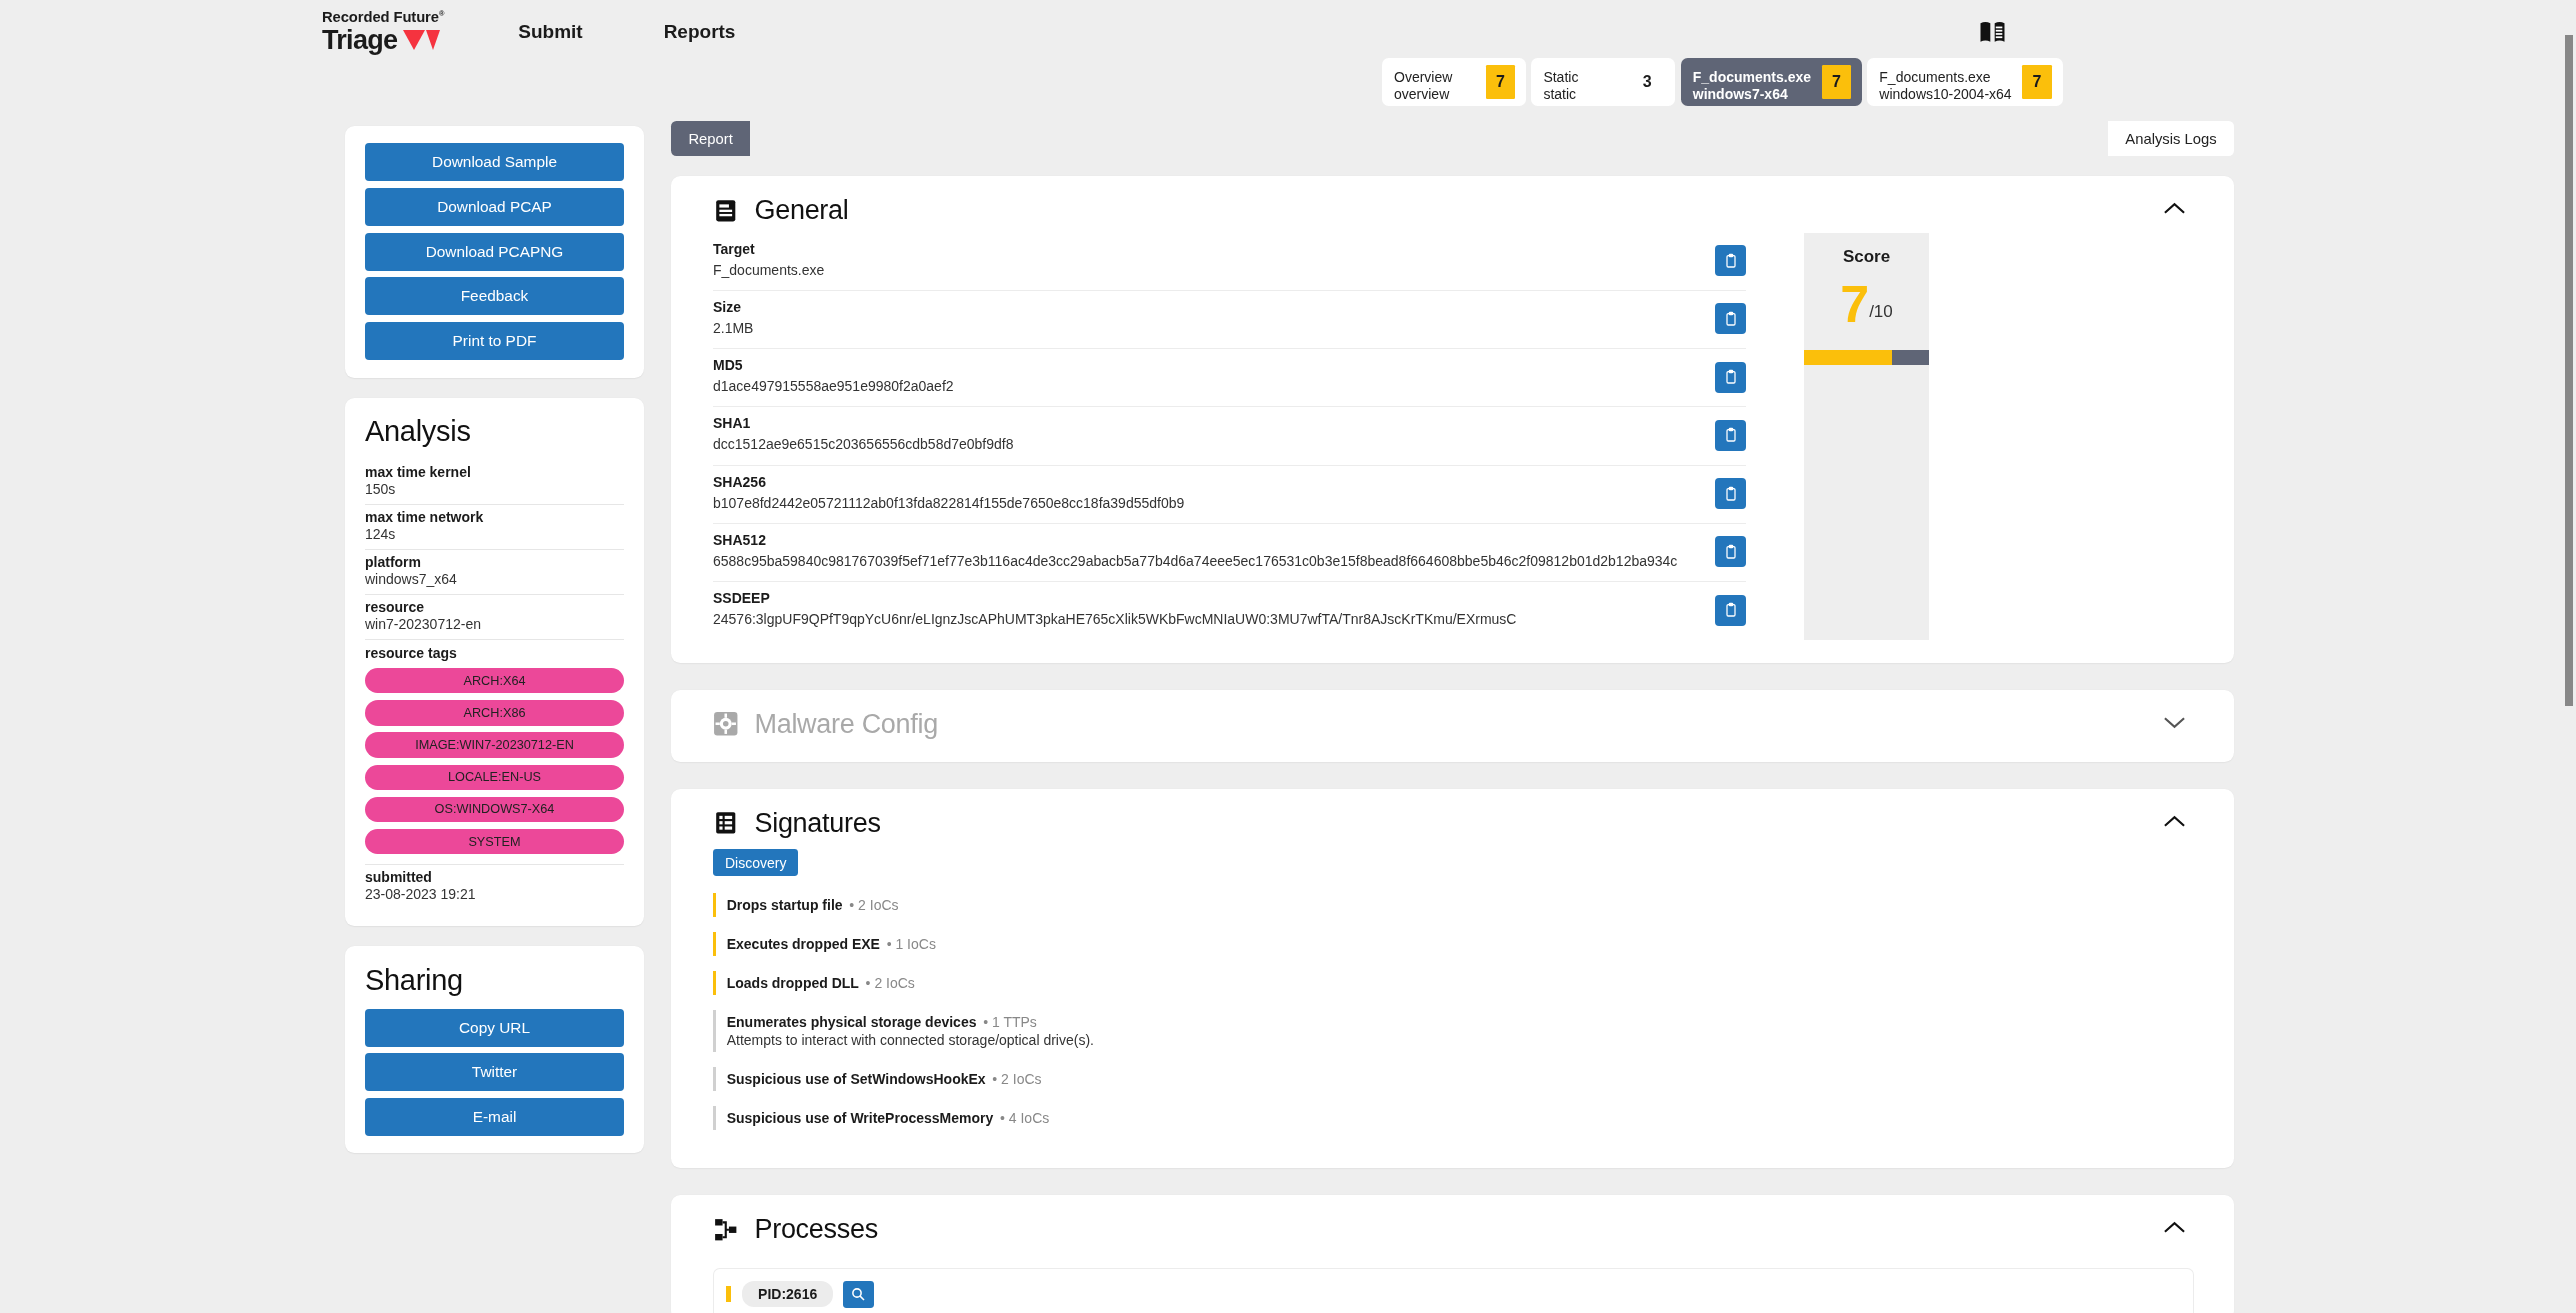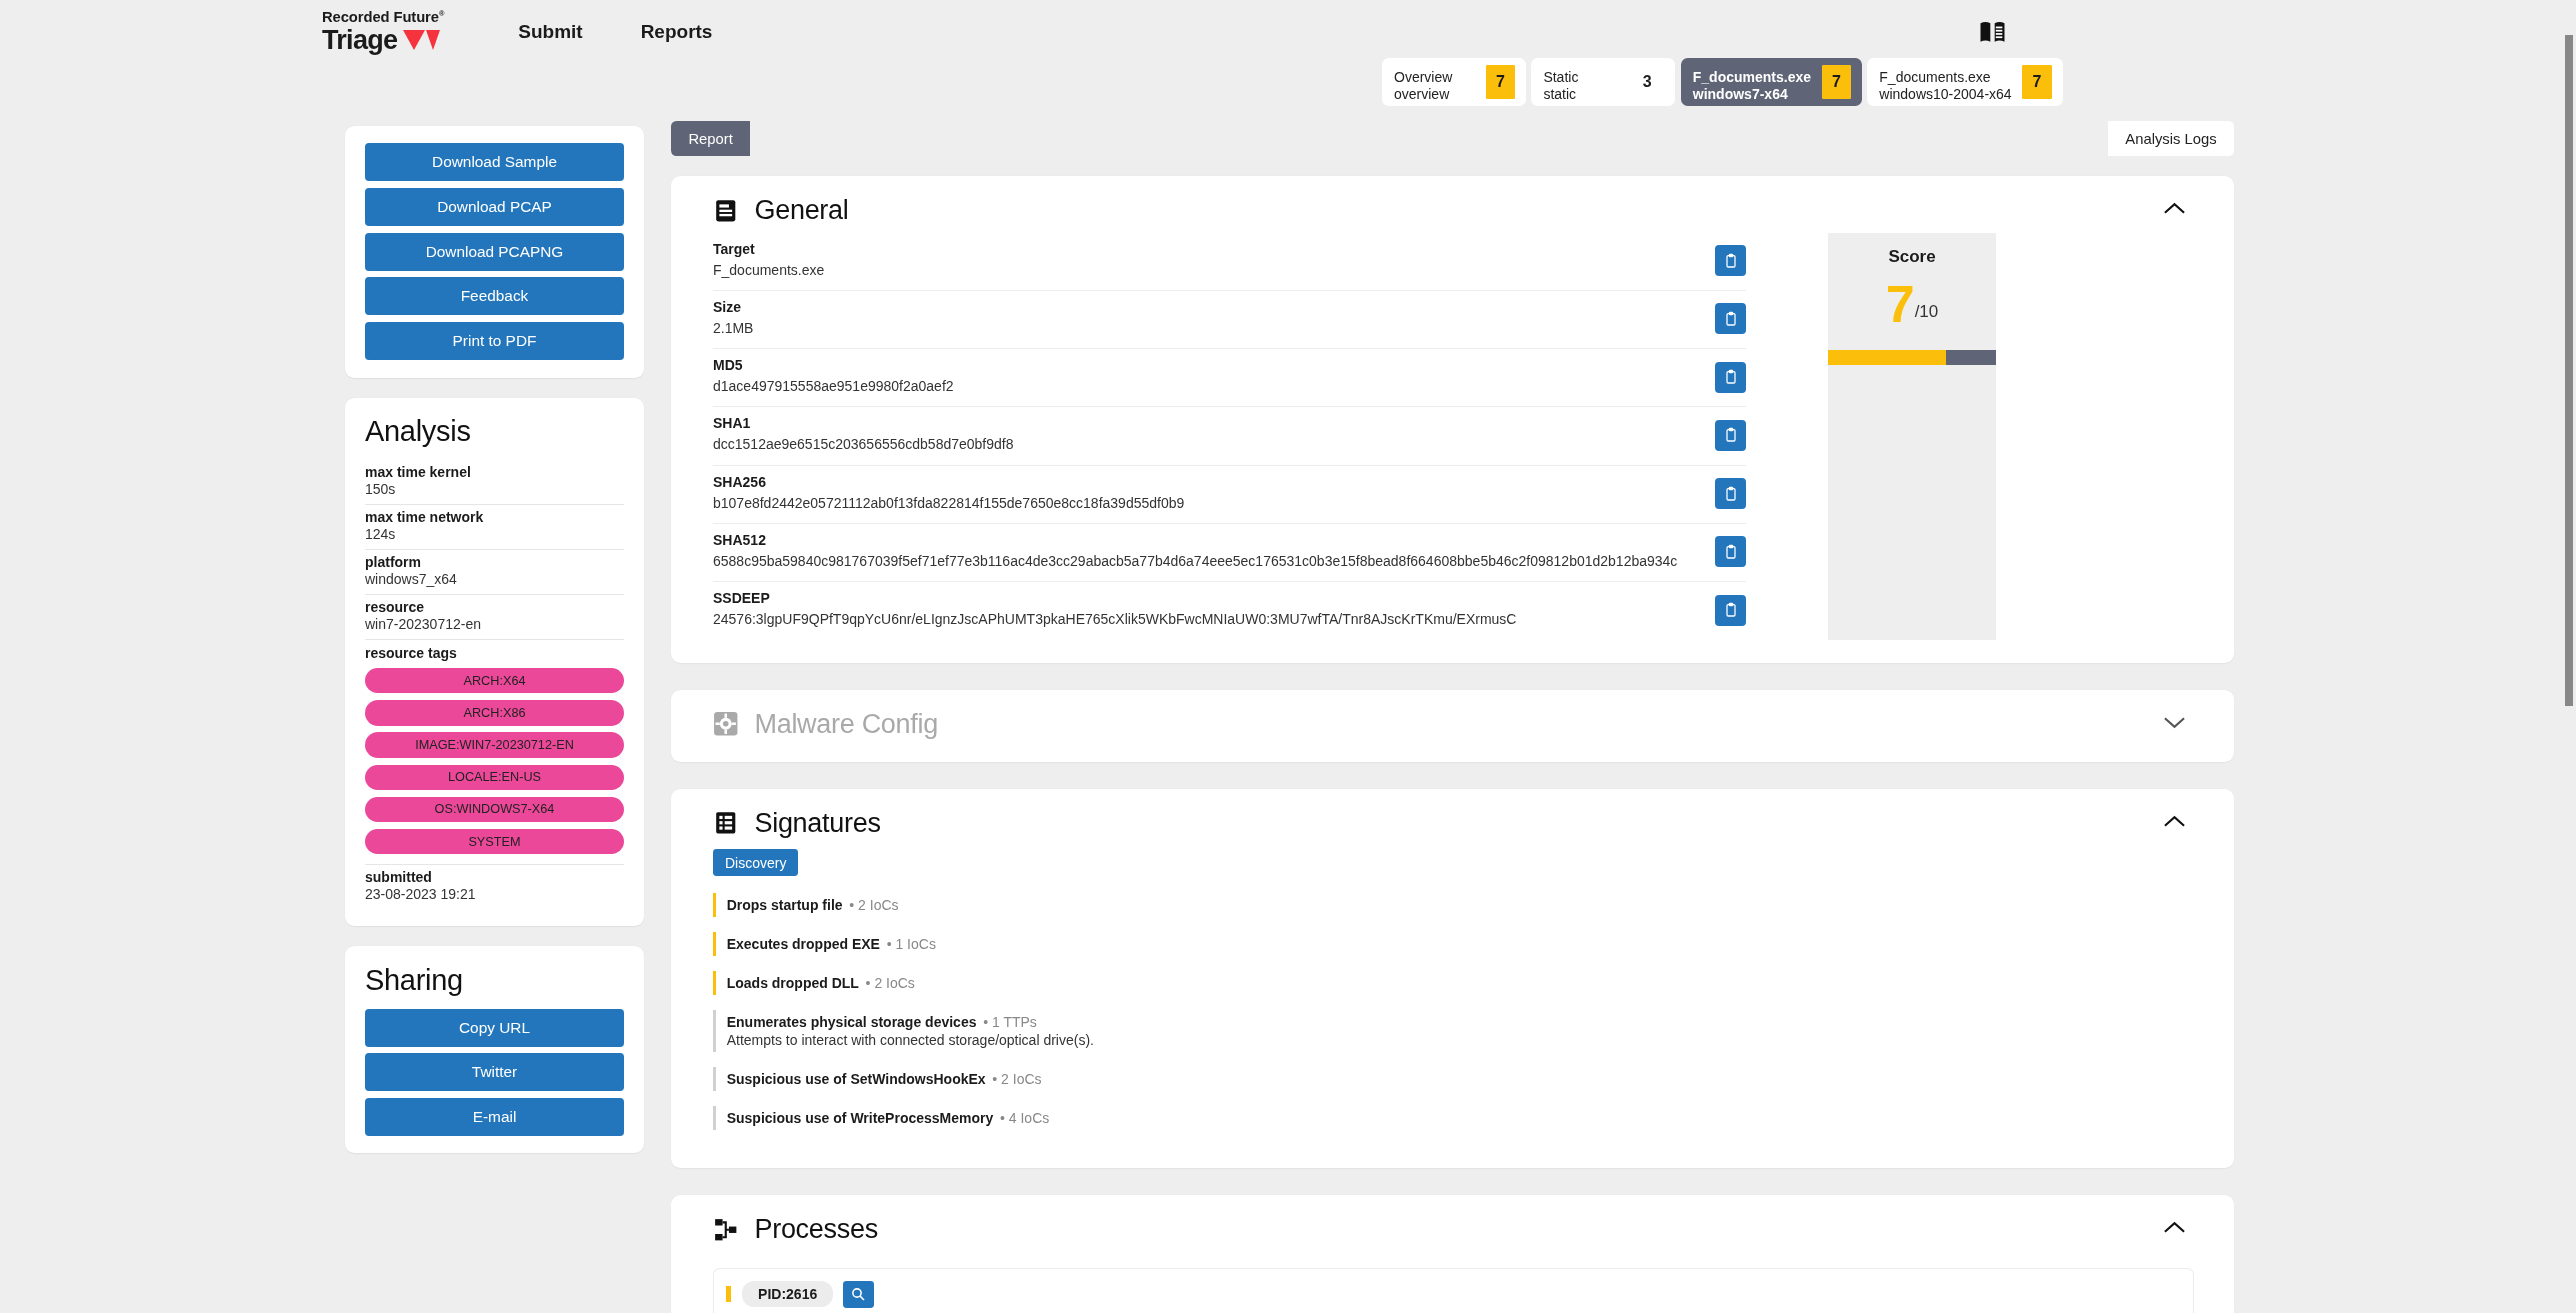--- a/index.html
+++ b/index.html
@@ -23,21 +23,21 @@
   .brand-top sup { font-size: 7.4px; vertical-align: super; }
   .brand-bottom { display: flex; align-items: flex-end; margin-top: 2.7px; }
   .brand-word { font-size: 27px; font-weight: 800; color: #1b1b1b; letter-spacing: -0.7px; }
   .brand-mark { margin-left: 5.4px; display: flex; gap: 1.3px; margin-bottom: 4px;}
   .tri { width: 0; height: 0; border-left: 11.4px solid transparent; border-right: 11.4px solid transparent; border-top: 20px solid #f5333f; }
   .tri.small { border-left-width: 7.4px; border-right-width: 7.4px; border-top-width: 20px; }
   .navlink {
     font-size: 19px; font-weight: 700; color: #1b1b1b; text-decoration: none;
     margin-left: 74px; cursor: pointer;
   }
-  .navlink.second { margin-left: 58px; }
+  .navlink.second { margin-left: 81px; }
   .book-icon { position: absolute; right: 138px; top: 20px; width: 27px; height: 24px; }
 
   
   .tabstrip {
     position: absolute; top: 58px; left: 1382px;
     display: flex; align-items: flex-start; gap: 5.4px;
   }
   .tab {
     background: #ffffff; border-radius: 6.7px; height: 48px;
     display: flex; align-items: center; padding: 0 0 0 12px; cursor: pointer;
@@ -100,21 +100,21 @@
   .gen-rows { flex: 1 1 auto; max-width: 1033px; }
   .grow { display: flex; align-items: flex-start; border-bottom: 0.7px solid #ececec; padding: 8px 0 9.4px; }
   .grow:last-child { border-bottom: none; gap: 43px; }
   .grow-txt { flex: 1 1 auto; padding-right: 16px; min-width: 0; }
   .grow-k { font-size: 14px; font-weight: 700; color: #1b1b1b; }
   .grow-v { font-size: 14px; color: #333; margin-top: 4px; word-break: break-all; line-height: 1.42; }
   .copy-btn {
     flex: 0 0 auto; width: 31px; height: 31px; background: #2376bc; border: none; border-radius: 4px;
     display: flex; align-items: center; justify-content: center; cursor: pointer; align-self: center;
   }
-  .score-box { flex: 0 0 auto; width: 168px; margin-left: 82px; background: #eeeeee; }
+  .score-box { flex: 0 0 auto; width: 125px; margin-left: 58px; background: #eeeeee; }
   .score-lbl { text-align: center; font-size: 17px; font-weight: 700; color: #1b1b1b; padding-top: 14.8px; }
   .score-val { text-align: center; padding: 10.7px 0 20px; }
   .score-num { font-size: 52px; font-weight: 700; color: #fbbf0b; line-height: 1; }
   .score-den { font-size: 17px; color: #333; vertical-align: super; }
   .score-bar { height: 14.8px; display: flex; }
   .score-bar-fill { background: #fbbf0b; }
   .score-bar-rest { background: #5f6576; flex: 1 1 auto; }
 
   .sig-body { padding: 4px 40px 23px 42px; }
   .pill { display: inline-block; background: #2376bc; color: #fff; font-size: 14px; border-radius: 3.4px; padding: 5.4px 12px; cursor: pointer; }

